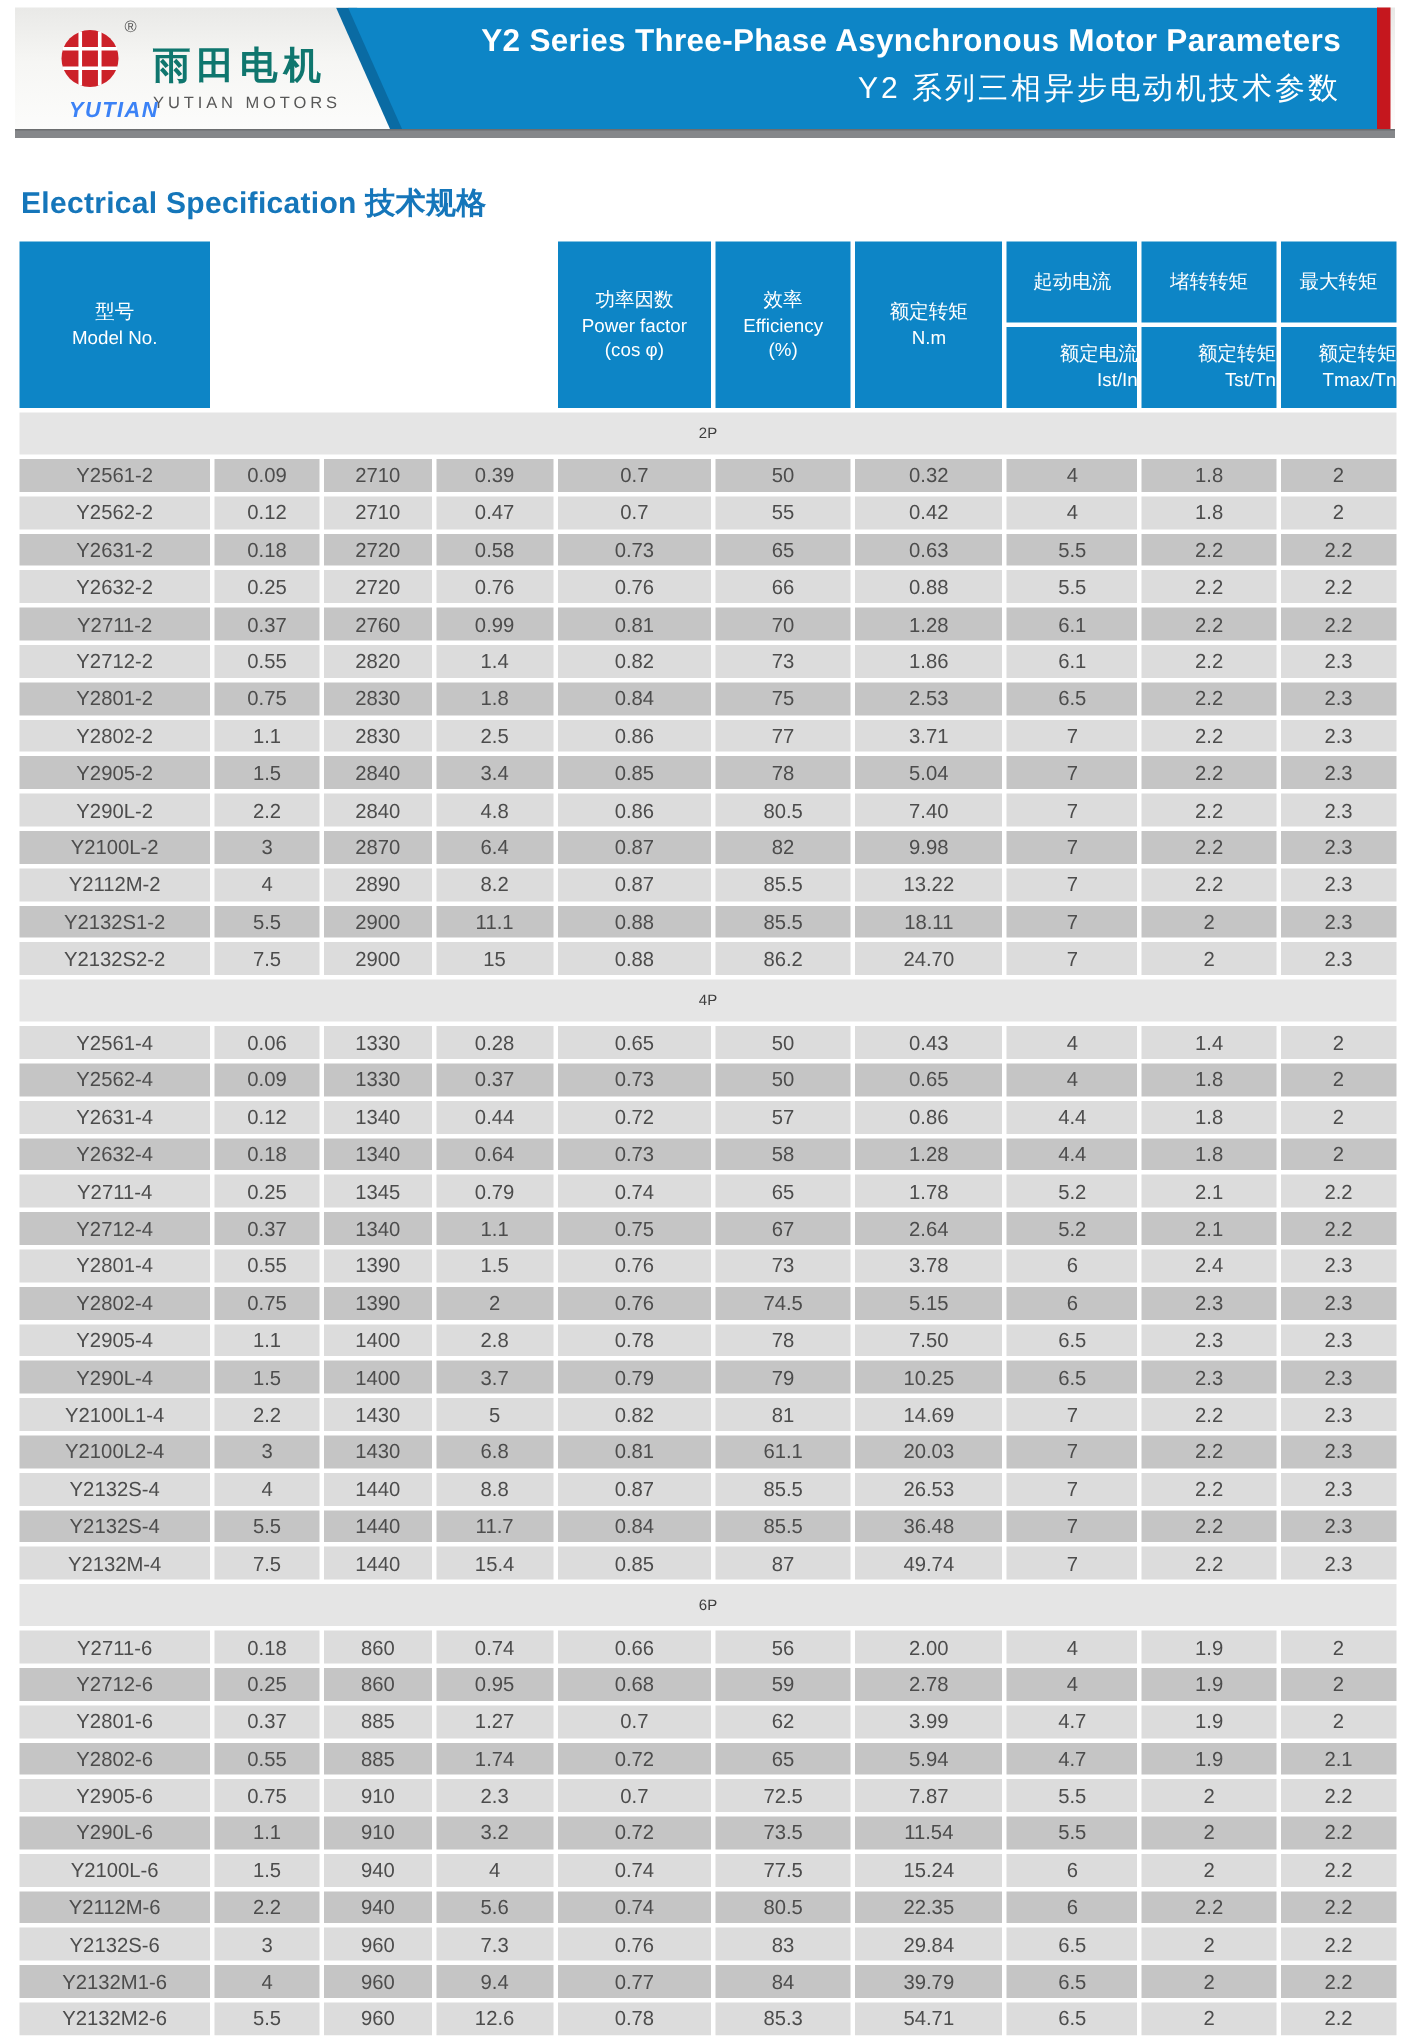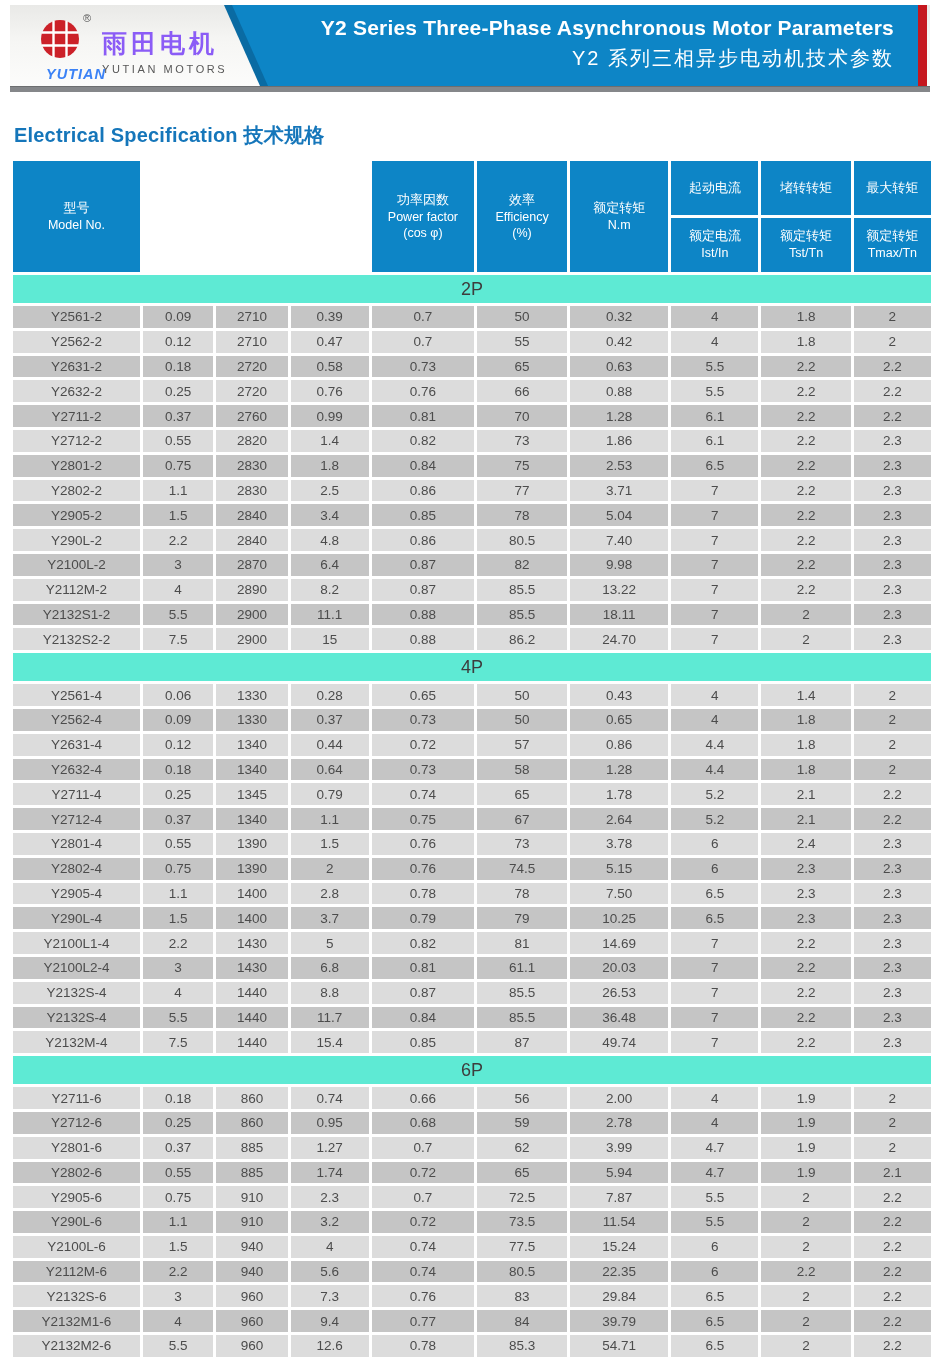--- a/index.html
+++ b/index.html
@@ -32,21 +32,21 @@
     position:absolute; left:0; bottom:0; width:920px; height:6px;
     background:#85878a; border-top:1px solid #6c6e70; box-sizing:border-box;
   }
   .banner-title { position:absolute; right:36px; top:11px; text-align:right; color:#ffffff; z-index:3; }
   .title-en { font-size:21px; font-weight:bold; letter-spacing:0.2px; white-space:nowrap; }
   .title-cn { font-size:20px; font-weight:normal; margin-top:5px; letter-spacing:2px; white-space:nowrap; }
 
   .logo-mark { position:absolute; left:30px; top:14px; width:40px; height:40px; }
   .reg-mark { position:absolute; left:73px; top:7px; font-size:11px; color:#5a5a5a; }
   .brand { position:absolute; left:92px; top:22px; }
-  .brand-cn { font-size:25px; font-weight:bold; color:#8b5cf6; letter-spacing:4px; white-space:nowrap; }
+  .brand-cn { font-size:25px; font-weight:bold; color:#0f766e; letter-spacing:4px; white-space:nowrap; }
   .brand-en { font-size:11px; color:#585858; letter-spacing:2.6px; margin-top:3px; white-space:nowrap; }
   .brand-script {
     position:absolute; left:36px; top:61px;
     font-style:italic; font-weight:bold; font-size:14.5px;
     color:#3b82f6; letter-spacing:1px;
   }
 
   
   .section-title {
     margin:30px 0 0 14px;
@@ -63,27 +63,27 @@
     grid-template-rows:54px 54px;
     gap:3px;
   }
   .th {
     background:#0d85c6; color:#ffffff;
     display:flex; flex-direction:column; align-items:center; justify-content:center;
     text-align:center; font-size:13px; line-height:1.3;
   }
   .th .en { font-size:12.5px; }
   .span2 { grid-row:1 / span 2; }
-  .rtop { grid-row:1; } .rbot { grid-row:2; }
+  .rtop { grid-row:1; } .rbot { grid-row:2;align-items:flex-end; }
   .gc1{grid-column:1}.gc2{grid-column:2}.gc3{grid-column:3}.gc4{grid-column:4}.gc5{grid-column:5}
   .gc6{grid-column:6}.gc7{grid-column:7}.gc8{grid-column:8}.gc9{grid-column:9}.gc10{grid-column:10}
 
   .section-bar {
-    height:28px; margin-top:3px; background:#5eead4;
-    color:#3d3d3d; font-size:18px;
+    height:28px; margin-top:3px; background:#e5e5e5;
+    color:#3d3d3d; font-size:10px;
     display:flex; align-items:center; justify-content:center;
   }
   .trow {
     display:grid; grid-template-columns:var(--cols);
     column-gap:3px; margin-top:3px; height:21.8px;border-radius:10px;
   }
   .td {
     display:flex; align-items:center; justify-content:center;
     font-size:13.5px; color:#4c4c4c;
   }

